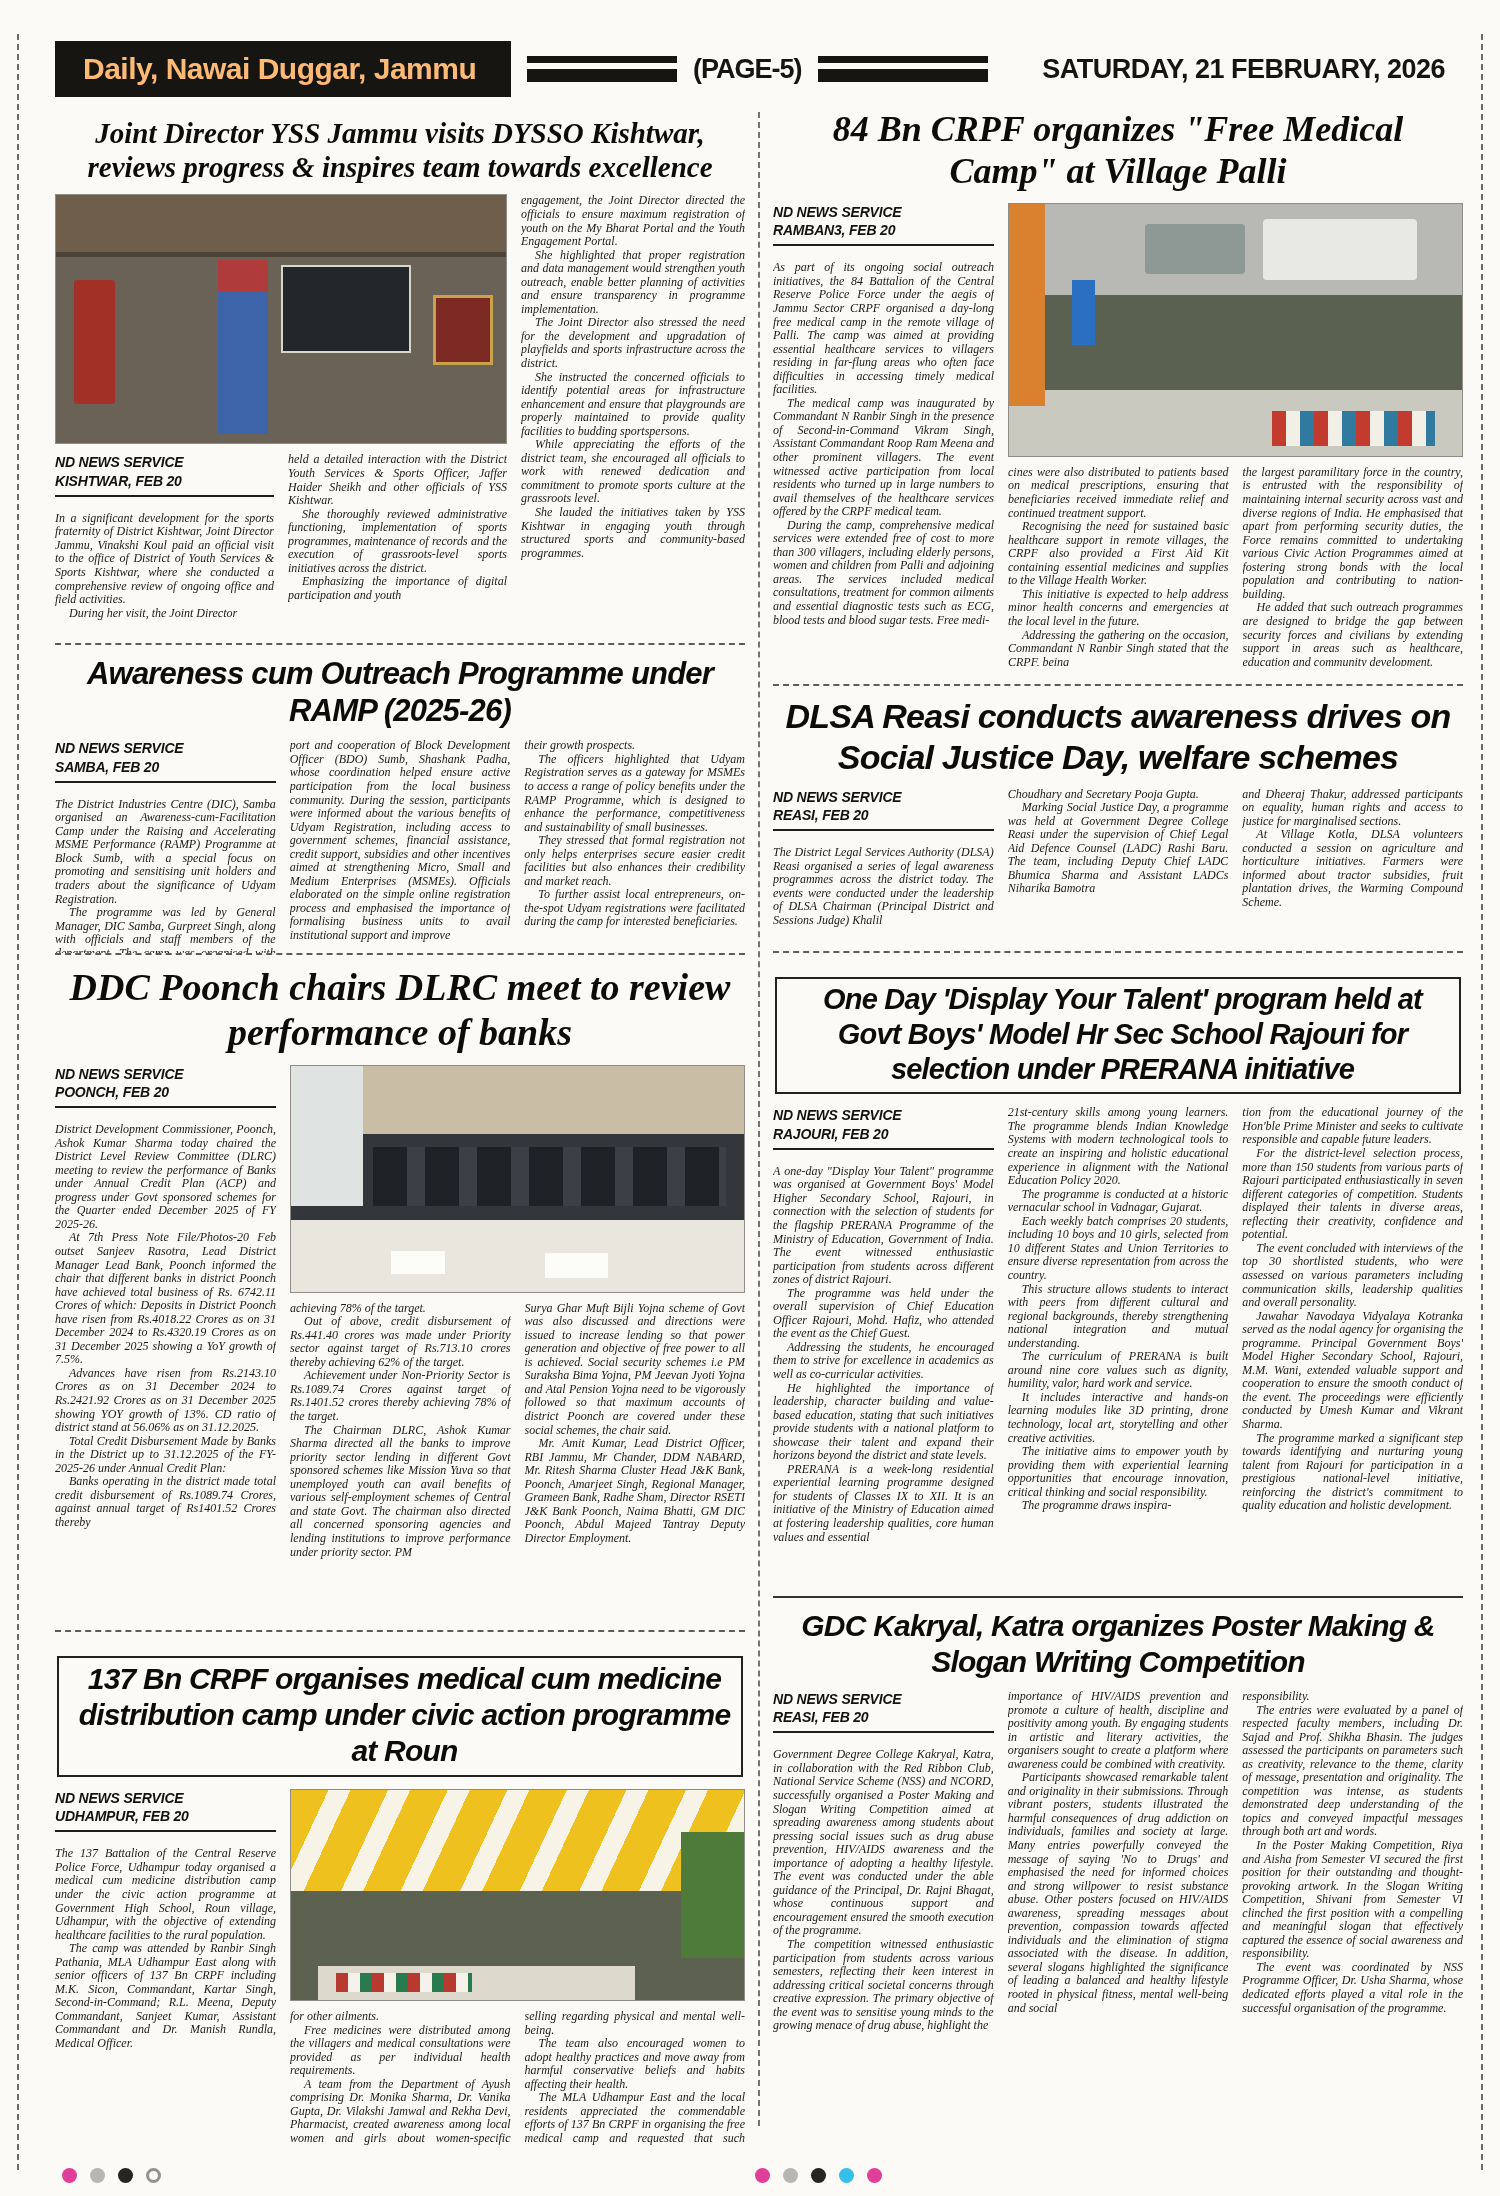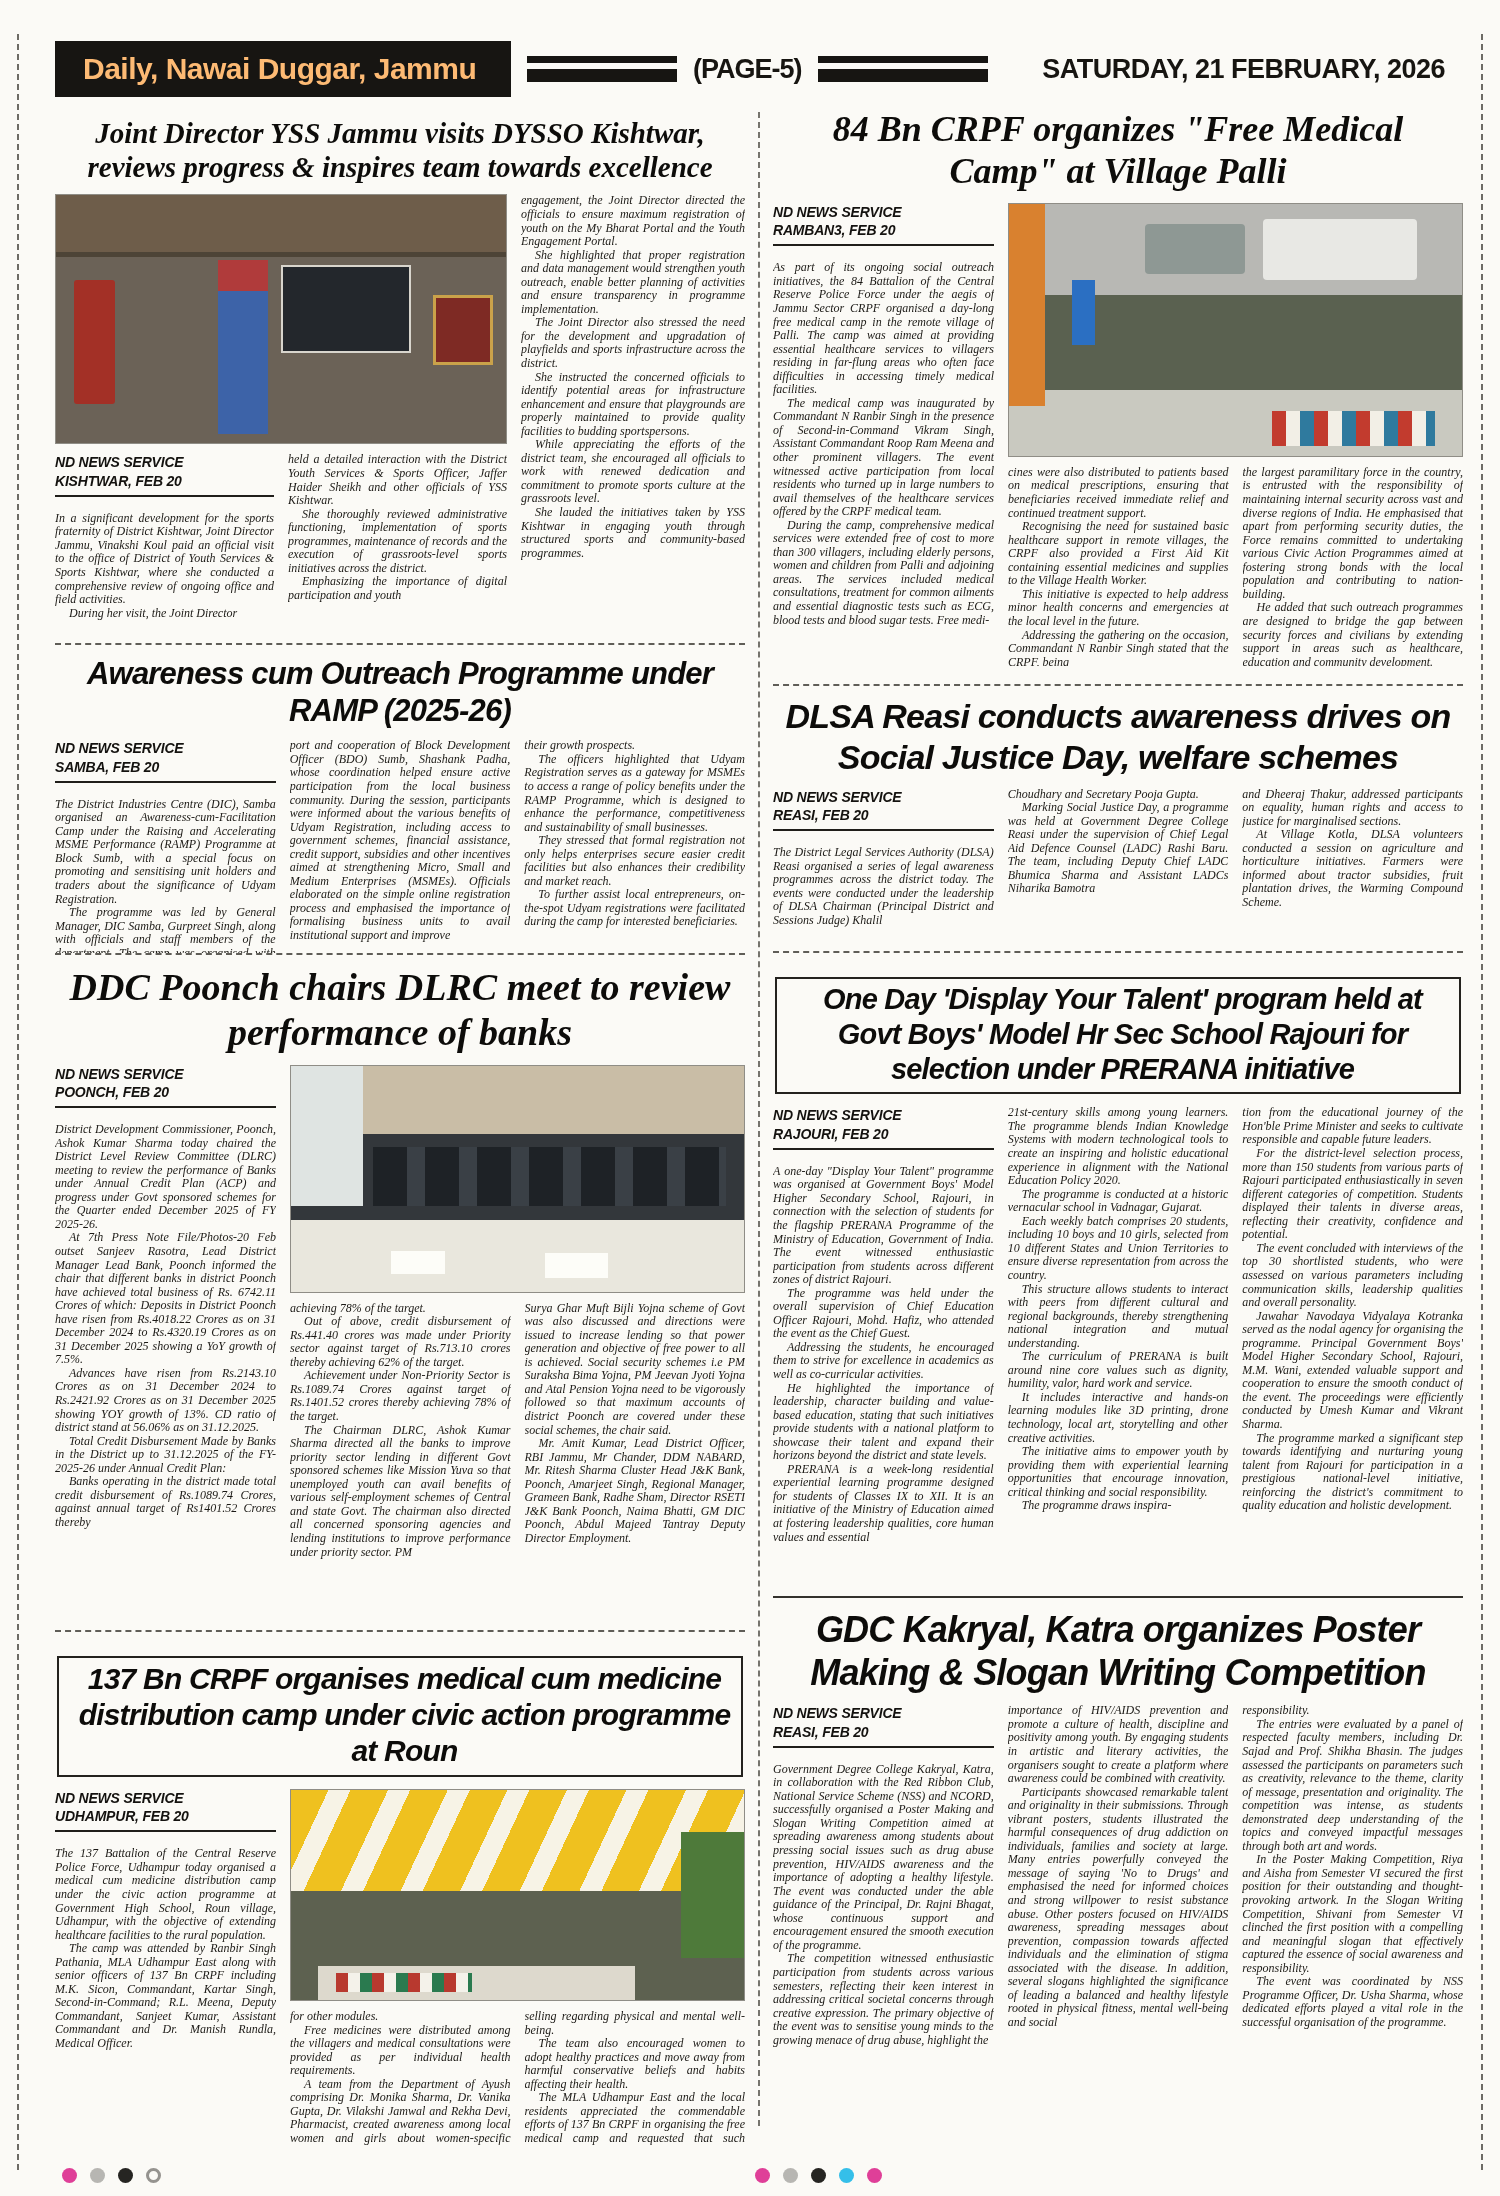--- a/index.html
+++ b/index.html
@@ -198,21 +198,21 @@
           </div>
           <div class="rw" style="width:455px">
             <div class="ph ph-137" style="height:210px">
               <div style="left:0;bottom:0;width:100%;height:52%;background:#5d6150"></div>
               <div style="right:0;top:20%;width:14%;height:60%;background:#4e7a3a"></div>
               <div style="left:6%;bottom:0;width:70%;height:16%;background:#ddd9cd"></div>
               <div style="left:10%;bottom:4%;width:30%;height:9%;background:repeating-linear-gradient(90deg,#b8392f 0 12px,#f4f2ea 12px 24px,#2a7a4f 24px 36px)"></div>
             </div>
             <div class="bd">
               <div class="c" style="height:250px">
-                  <p>for other modules.</p>
+                  <p>for other ailments.</p>
                   <p>Free medicines were distributed among the villagers and medical consultations were provided as per individual health requirements.</p>
                   <p>A team from the Department of Ayush comprising Dr. Monika Sharma, Dr. Vanika Gupta, Dr. Vilakshi Jamwal and Rekha Devi, Pharmacist, created awareness among local women and girls about women-specific health issues. They advised them on preventive healthcare measures and provided coun-</p>
                 </div>
               <div class="c" style="height:250px">
                   <p>selling regarding physical and mental well-being.</p>
                   <p>The team also encouraged women to adopt healthy practices and move away from harmful conservative beliefs and habits affecting their health.</p>
                   <p>The MLA Udhampur East and the local residents appreciated the commendable efforts of 137 Bn CRPF in organising the free medical camp and requested that such welfare-oriented initiatives be conducted regularly in the future for the</p>
                 </div>
             </div>
           </div>
@@ -315,21 +315,21 @@
               <p>tion from the educational journey of the Hon'ble Prime Minister and seeks to cultivate responsible and capable future leaders.</p>
               <p>For the district-level selection process, more than 150 students from various parts of Rajouri participated enthusiastically in seven different categories of competition. Students displayed their talents in diverse areas, reflecting their creativity, confidence and potential.</p>
               <p>The event concluded with interviews of the top 30 shortlisted students, who were assessed on various parameters including communication skills, leadership qualities and overall personality.</p>
               <p>Jawahar Navodaya Vidyalaya Kotranka served as the nodal agency for organising the programme. Principal Government Boys' Model Higher Secondary School, Rajouri, M.M. Wani, extended valuable support and cooperation to ensure the smooth conduct of the event. The proceedings were efficiently conducted by Umesh Kumar and Vikrant Sharma.</p>
               <p>The programme marked a significant step towards identifying and nurturing young talent from Rajouri for participation in a prestigious national-level initiative, reinforcing the district's commitment to quality education and holistic development.</p>
             </div>
         </div>
       </section>
 
       <section class="art solidtop" style="height:550px">
-        <h2 class="hl hls" style="font-size:36px">GDC Kakryal, Katra organizes Poster Making &amp; Slogan Writing Competition</h2>
+        <h2 class="hl hls" style="font-size:30px">GDC Kakryal, Katra organizes Poster Making &amp; Slogan Writing Competition</h2>
         <div class="bd">
           <div class="c" style="height:430px">
             <div class="by">
               <div>ND NEWS SERVICE</div>
               <div>REASI, FEB 20</div>
             </div>
             <div>
                 <p>Government Degree College Kakryal, Katra, in collaboration with the Red Ribbon Club, National Service Scheme (NSS) and NCORD, successfully organised a Poster Making and Slogan Writing Competition aimed at spreading awareness among students about pressing social issues such as drug abuse prevention, HIV/AIDS awareness and the importance of adopting a healthy lifestyle. The event was conducted under the able guidance of the Principal, Dr. Rajni Bhagat, whose continuous support and encouragement ensured the smooth execution of the programme.</p>
                 <p>The competition witnessed enthusiastic participation from students across various semesters, reflecting their keen interest in addressing critical societal concerns through creative expression. The primary objective of the event was to sensitise young minds to the growing menace of drug abuse, highlight the</p>
               </div>

